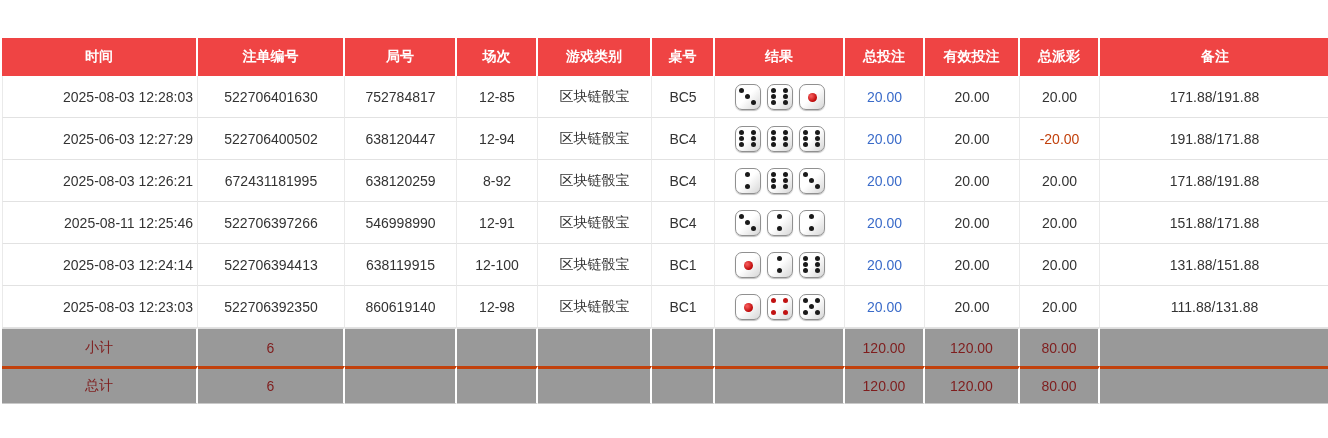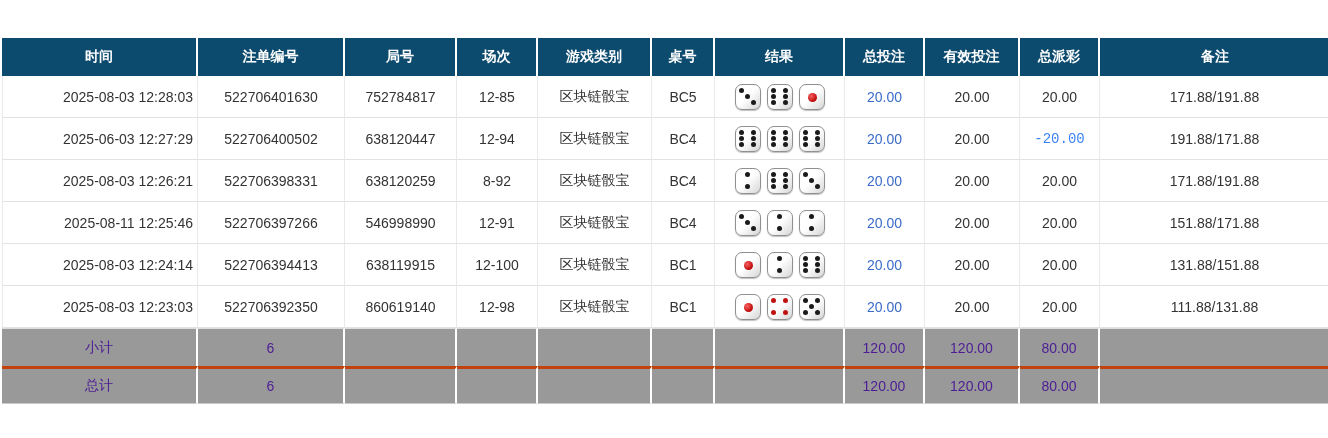--- a/index.html
+++ b/index.html
@@ -14,21 +14,21 @@
   table {
     width: 100%;
     table-layout: fixed;
     border-collapse: separate;
     border-spacing: 0;
     font-size: 14px;
     color: #333;
   }
   
   thead th {
-    background: #0c4a6e;
+    background: #ef4444;
     color: #ffffff;
     font-weight: bold;
     height: 38px;
     text-align: center;
     vertical-align: middle;
     border-right: 2px solid #ffffff;
     padding: 0 4px;
   }
   thead th:last-child { border-right: none; }
   
@@ -37,21 +37,21 @@
     height: 42px;
     text-align: center;
     vertical-align: middle;
     border-bottom: 1px solid #e2e2e2;
     border-right: 1px solid #eaeaea;
     padding: 0 4px;
   }
   tbody tr td:first-child { border-left: 1px solid #eaeaea; text-align: right; }
   tbody td:last-child { border-right: 1px solid #eaeaea; }
   .bet-link { color: #3a6bc9; cursor: pointer; }
-  td.neg { color: #3b82f6; font-family: Liberation Mono, monospace; }
+  td.neg { color: #c2410c; }
   
   .dice-row { display: flex; justify-content: center; align-items: center; gap: 6px; }
   .die {
     width: 26px; height: 26px;
     display: grid;
     grid-template-columns: repeat(3, 1fr);
     grid-template-rows: repeat(3, 1fr);
     padding: 3px;
     border: 1px solid #909090;
     border-radius: 7px;
@@ -61,21 +61,21 @@
   .die i { display: block; width: 5px; height: 5px; align-self: center; justify-self: center; }
   .die i.pip { border-radius: 50%; background: #1a1a1a; }
   .die i.pip.red { background: #c11212; }
   .die i.pip.big {
     width: 9px; height: 9px;
     background: radial-gradient(circle at 35% 35%, #f25555 10%, #b70000 75%);
   }
   
   tfoot td {
     background: #999999;
-    color: #4c1d95;
+    color: #7f1d1d;
     height: 38px;
     text-align: center;
     vertical-align: middle;
     border-right: 2px solid #ffffff;
     padding: 0 4px;
   }
   tfoot td:last-child { border-right: none; }
   tfoot tr:first-child td { border-top: 1px solid #dddddd; }
   tfoot tr:last-child td { border-top: 3px solid #c2410c; border-bottom: 1px solid #c9c9c9; }
 </style>
@@ -206,21 +206,21 @@
               </span>
             </div>
           </td>
           <td><span class="bet-link">20.00</span></td>
           <td>20.00</td>
           <td class="neg">-20.00</td>
           <td>191.88/171.88</td>
         </tr>
         <tr>
           <td>2025-08-03 12:26:21</td>
-          <td>522706398331</td>
+          <td>672431181995</td>
           <td>638120259</td>
           <td>8-92</td>
           <td>区块链骰宝</td>
           <td>BC4</td>
           <td>
             <div class="dice-row">
               <span class="die">
                 <i></i>
                 <i class="pip"></i>
                 <i></i>

